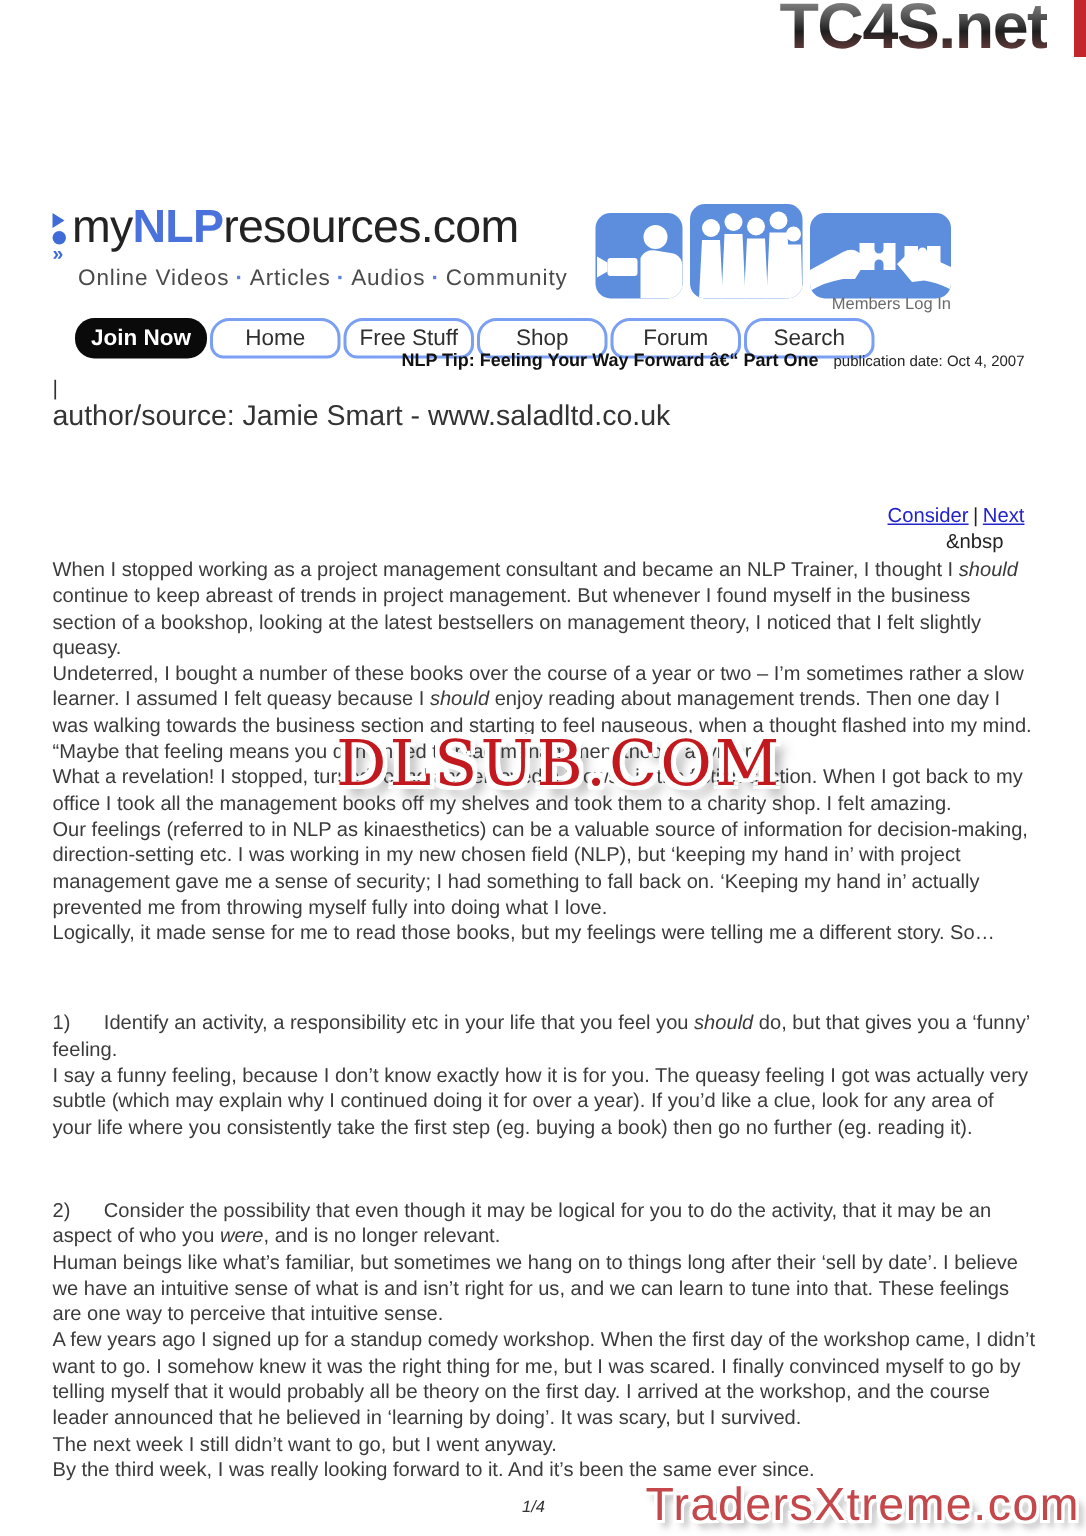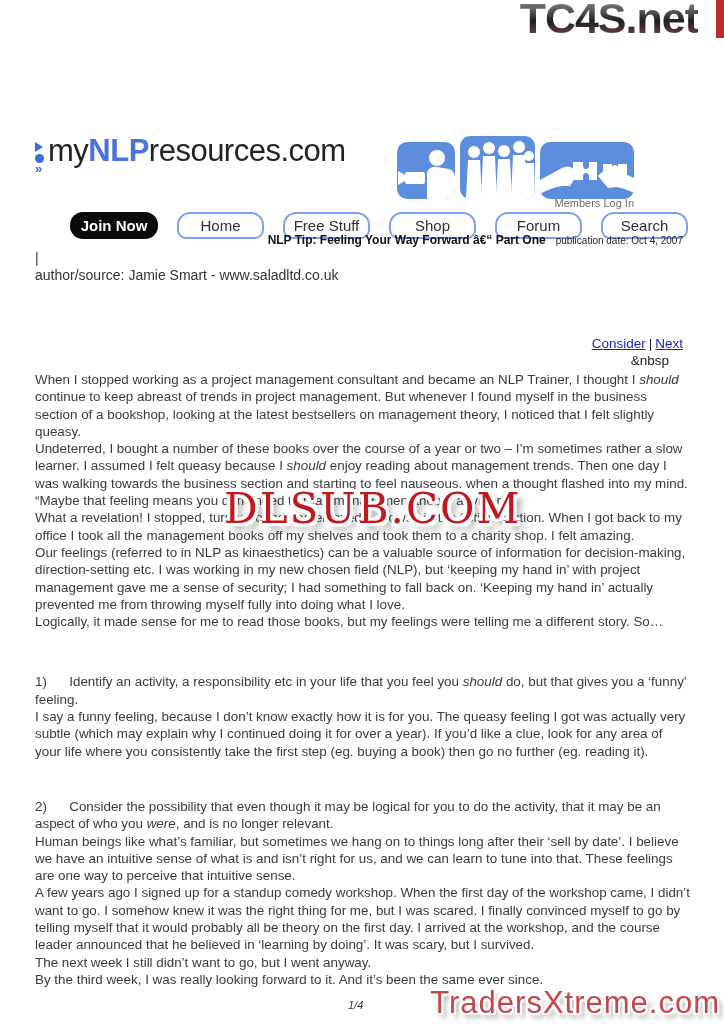--- a/index.html
+++ b/index.html
@@ -22,33 +22,33 @@
   .logo-text{font-size:31px;letter-spacing:-0.5px;color:#232323;line-height:34px;}
   .logo-text .nlp{color:#4a72dc;font-weight:bold;}
   .tagline{margin-left:17px;margin-top:3px;font-size:15px;color:#4a4a4a;letter-spacing:0.6px;}
   .tagline .sep{color:#5b7fe0;font-weight:bold;padding:0 4px;}
 
   .blue-blocks{position:absolute;top:2px;right:55px;display:flex;align-items:flex-end;gap:5px;}
   .bblock{background:#5d8ede;border-radius:10px;}
   .members-login{position:absolute;top:63px;right:55px;font-size:11px;color:#6a6a6a;}
 
   
-  .navrow{position:absolute;top:212px;left:70px;display:flex;gap:19px;height:27px;}
+  .navrow{position:absolute;top:212px;left:50px;display:flex;gap:2px;height:27px;}
   .tab-join{width:88px;background:#0a0a0a;color:#fff;font-weight:bold;font-size:15px;
             border-radius:13px;display:flex;align-items:center;justify-content:center;}
   .tab{width:87px;background:#fff;border:2px solid #7b9ff2;border-radius:13px 13px 9px 9px;
        color:#2f2f2f;font-size:15px;display:flex;align-items:center;justify-content:center;box-sizing:border-box;text-align:center;}
 
   
   .title-row{position:absolute;top:233px;left:35px;width:648px;display:flex;justify-content:flex-end;
              align-items:baseline;gap:10px;white-space:nowrap;}
   .doc-title{font-size:12px;font-weight:bold;color:#111;}
   .pub-date{font-size:10px;color:#222;}
   .pipe{position:absolute;top:250px;left:35px;font-size:14px;color:#333;}
-  .author{position:absolute;top:267px;left:35px;font-size:14px;color:#333;}
+  .author{position:absolute;top:267px;left:35px;font-size:19px;color:#333;}
 
   
   .prevnext{position:absolute;top:336px;right:41px;text-align:right;font-size:13.5px;line-height:15px;}
   .prevnext a{color:#2323cc;text-decoration:underline;cursor:pointer;}
   .pn-sep{color:#222;padding:0 3px;}
   .nbsp-line{margin-top:2px;padding-right:14px;color:#222;}
 
   
   .article-body{position:absolute;top:371px;left:35px;width:656px;font-size:13.4px;line-height:17.3px;color:#3b3b3b;}
   .article-body p{margin:0;}
@@ -78,20 +78,23 @@
   <div class="tc4s-bar"></div>
 
   <div class="masthead">
     <div class="logo-row">
       <div class="logo-icon">
         <div class="tri"></div>
         <div class="dot-circle"></div>
         <div class="chev">»</div>
       </div>
       <div class="logo-text"><span>my</span><span class="nlp">NLP</span><span>resources.com</span></div>
+    </div>
+    <div class="tagline">
+      <span>Online Videos</span><span class="sep">·</span><span>Articles</span><span class="sep">·</span><span>Audios</span><span class="sep">·</span><span>Community</span>
     </div>
 
     <div class="blue-blocks">
       <svg class="bblock" width="58" height="57" viewBox="0 0 58 57">
         <circle cx="40" cy="16" r="8" fill="#fff"></circle>
         <path d="M30 57 L30 30 Q33 24 40 25 L52 27 Q58 29 58 36 L58 57 Z" fill="#fff"></path>
         <rect x="8" y="30" width="20" height="12" rx="2" fill="#fff"></rect>
         <path d="M8 33 L1 29 L1 43 L8 39 Z" fill="#fff"></path>
       </svg>
       <svg class="bblock" width="75" height="63" viewBox="0 0 75 63">

